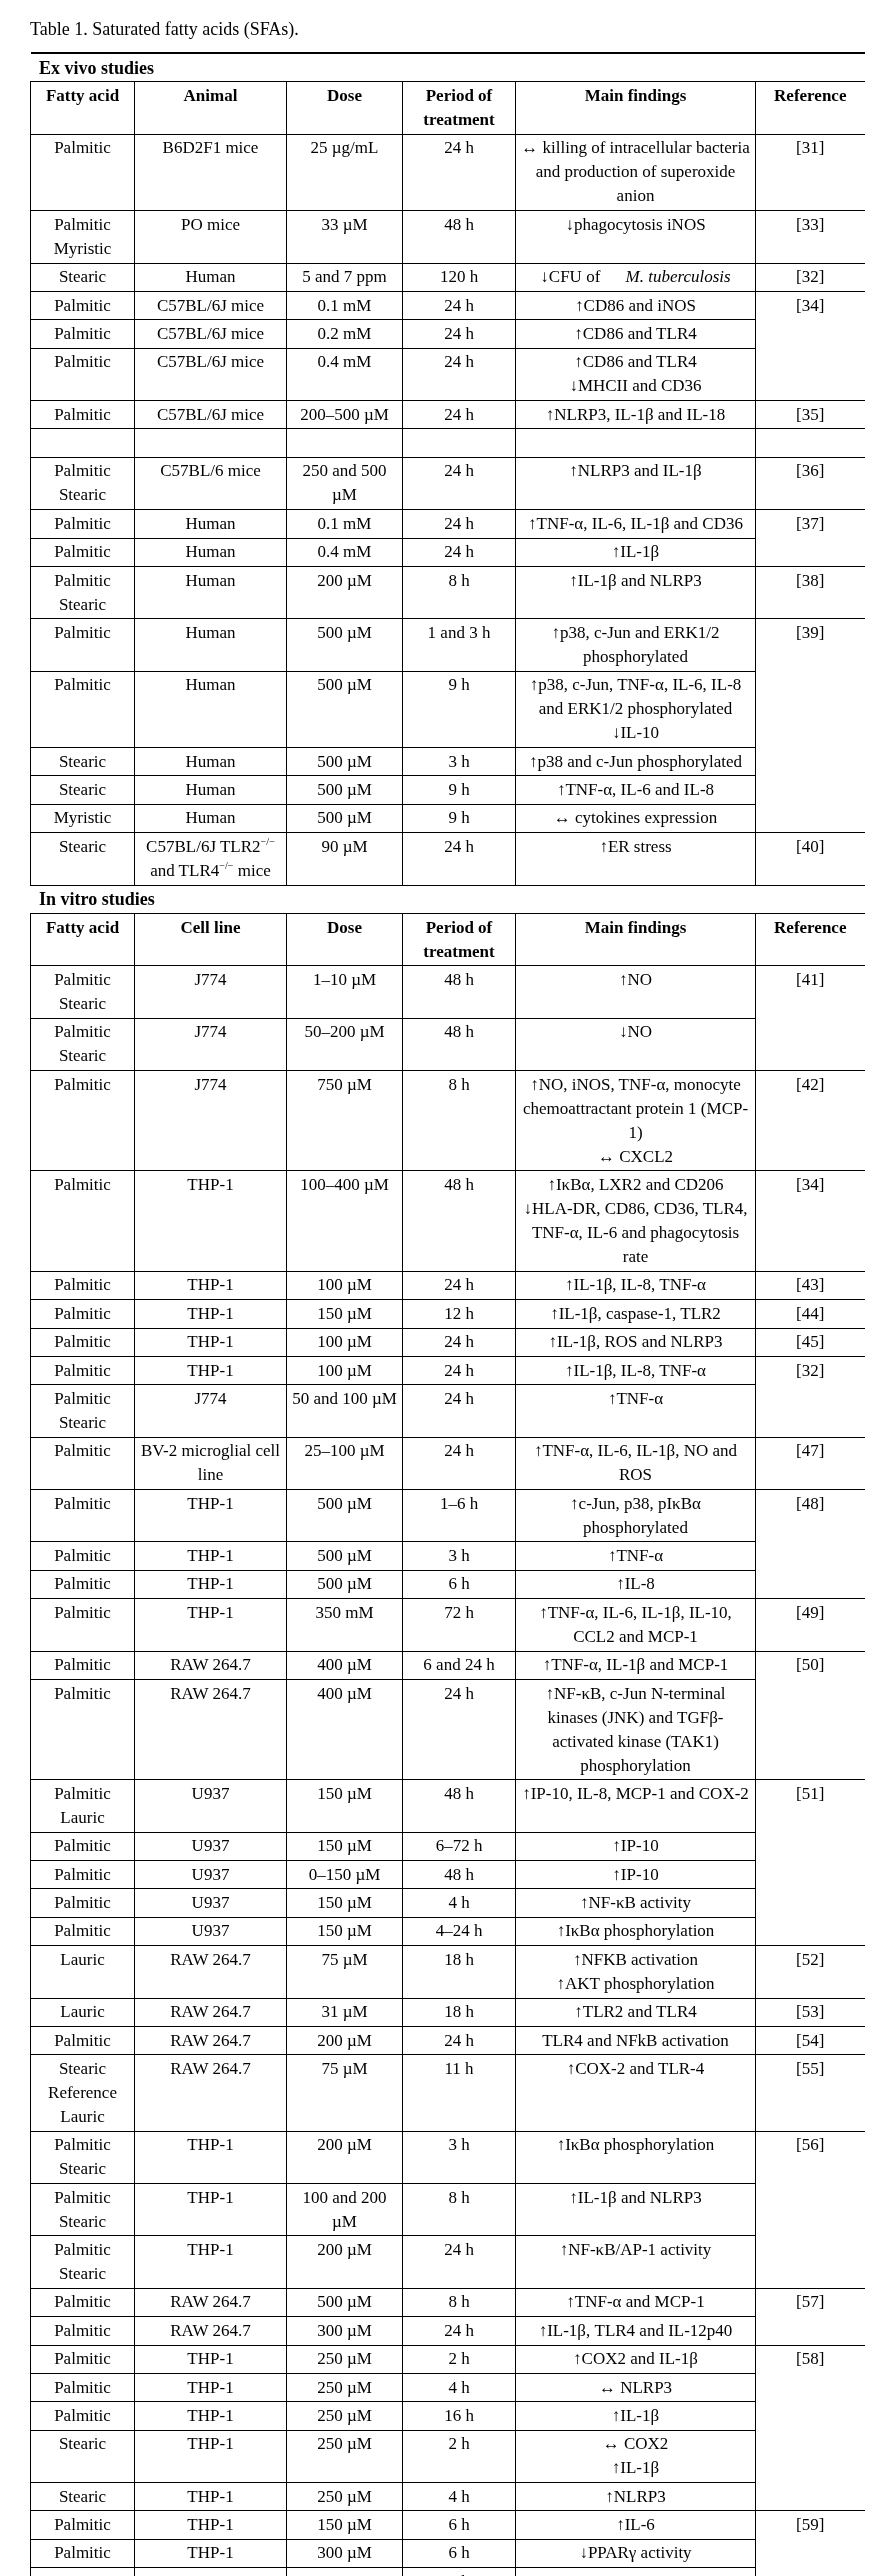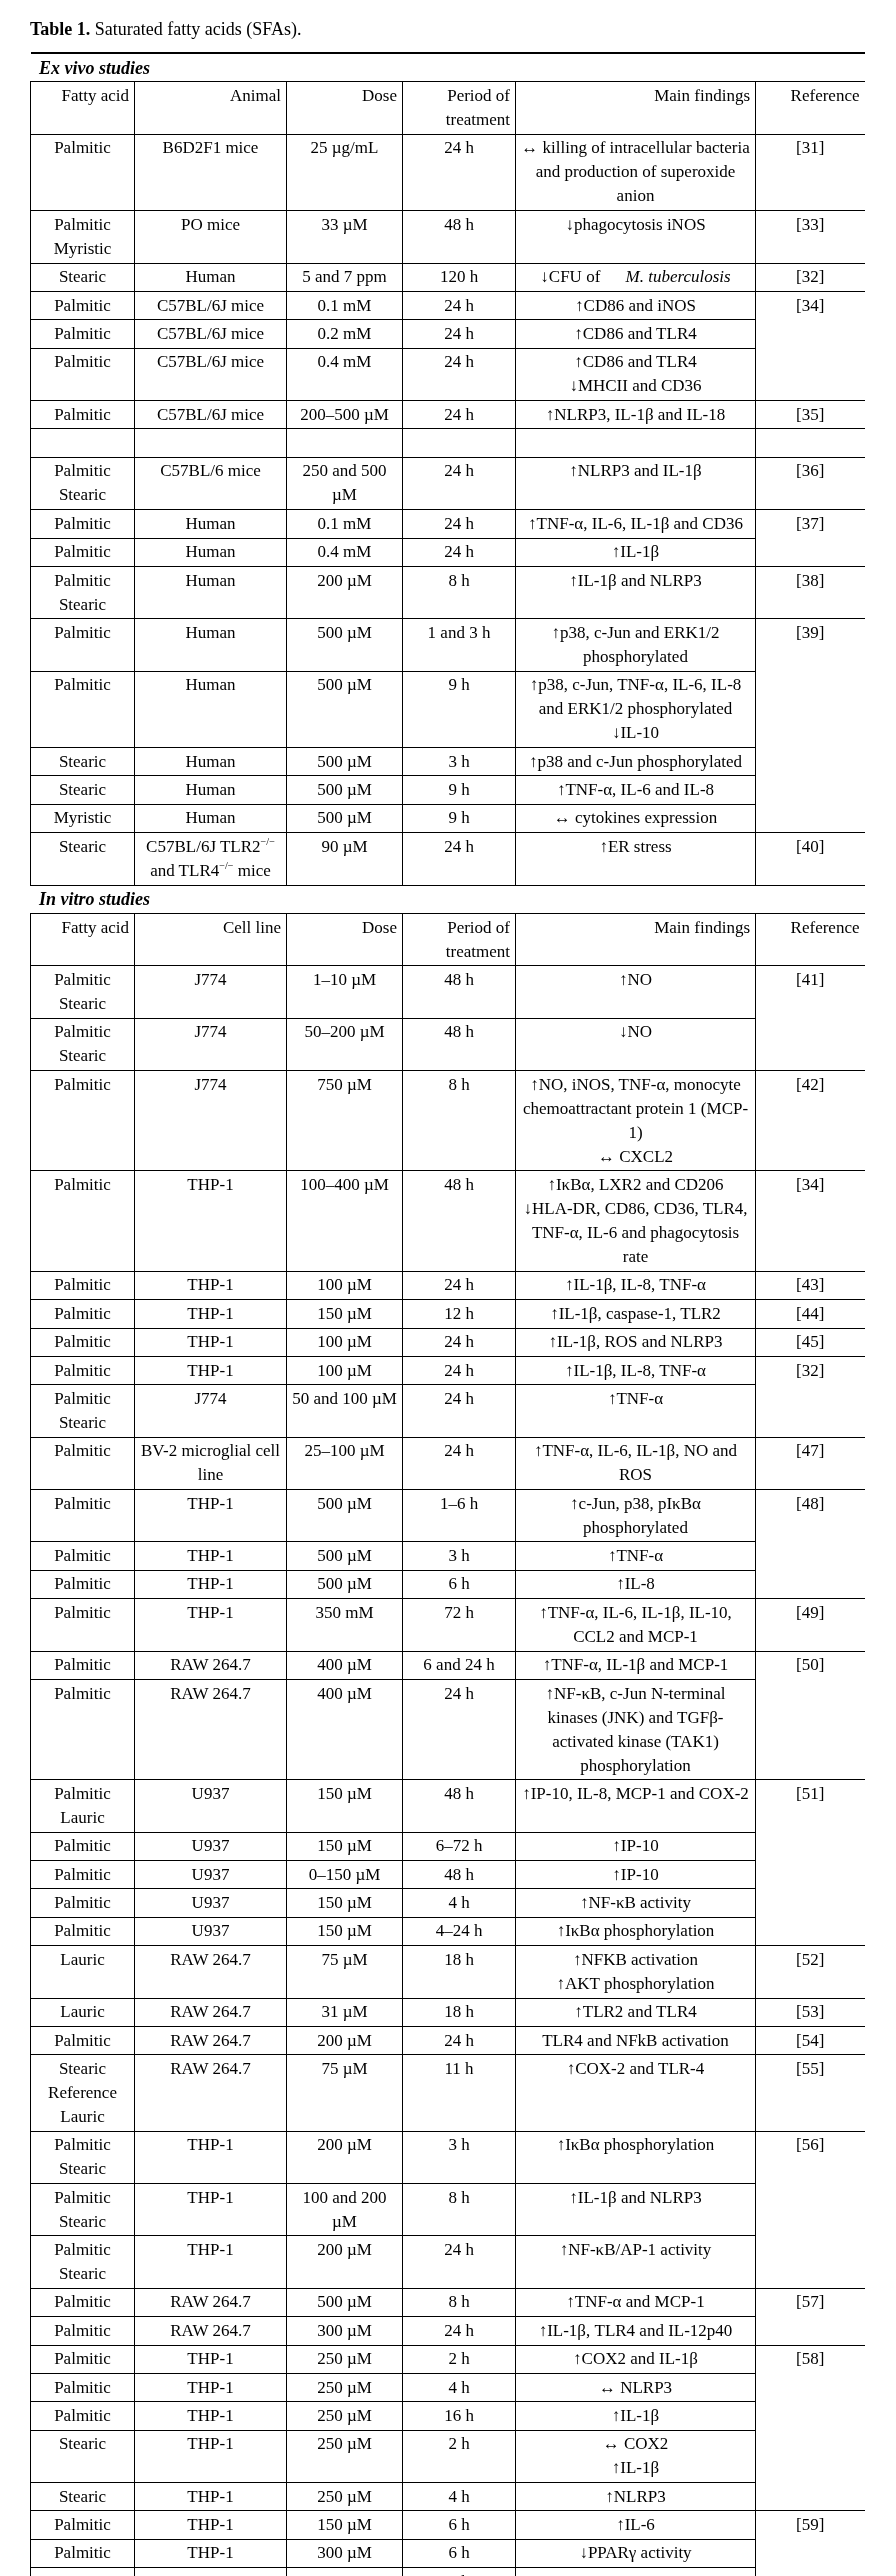--- a/index.html
+++ b/index.html
@@ -15,51 +15,50 @@
     box-sizing: border-box;
   }
   .page {
     padding: 17px 18.6px 25px 30px;
   }
   .caption {
     font-size: 18px;
     line-height: 24px;
     margin: 0 0 11px 0;
   }
-  .caption .cap-label { font-weight: bold; }
+  .caption .cap-label { font-weight: normal; }
 
   table.sfa {
     border-collapse: collapse;
     table-layout: fixed;
     width: 834px;
     border-top: 2.5px solid #000;
     border-bottom: 2.5px solid #000;
     font-size: 17px;
   }
   table.sfa td, table.sfa th {
     vertical-align: top;
     text-align: center;
     padding: 1.7px 5px;
     line-height: 24px;
     border-bottom: 1.3px solid #000;
     font-weight: normal;
     word-wrap: break-word;
     overflow: hidden;
   }
-  table.sfa th { font-weight: normal; text-align: right; }
+  table.sfa th { font-weight: bold; }
   table.sfa .vr { border-right: 1.3px solid #000; }
   table.sfa .vl { border-left: 1.3px solid #000; }
   table.sfa tr.section td {
     text-align: left;
     font-weight: bold;
     padding-left: 8.5px;
     font-size: 18px;
     border-left: none;
     border-right: none;
-    font-style: italic;
   }
   table.sfa .line { min-height: 24px; }
   sup {
     font-size: 0.6em;
     line-height: 0;
     vertical-align: super;
   }
   i { font-style: italic; margin-left: 21px; }
 </style>
 </head>

